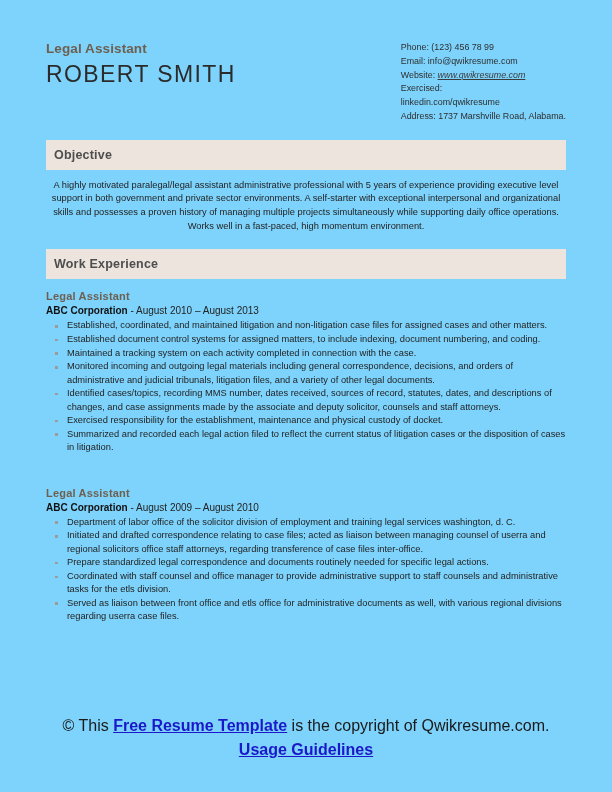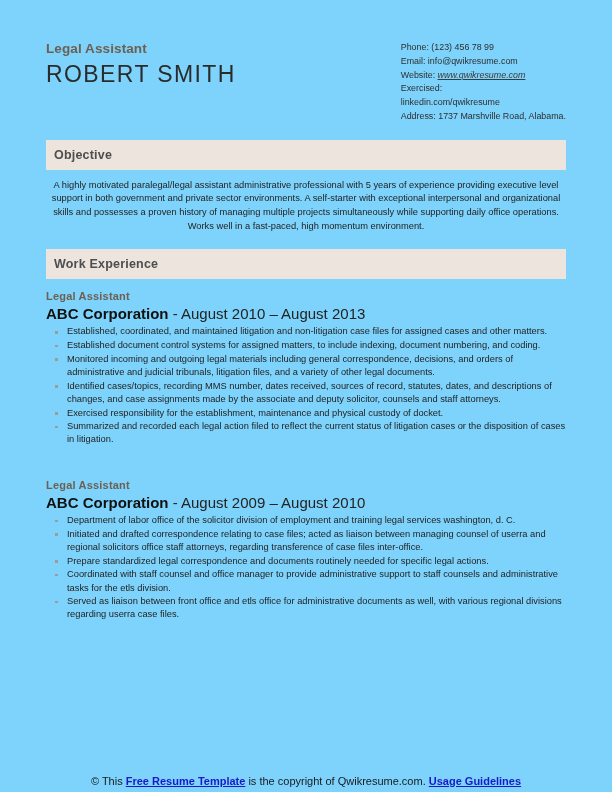--- a/index.html
+++ b/index.html
@@ -98,21 +98,21 @@
   
   .job { margin-top: 11px; }
   .job-title {
     font-size: 11px;
     font-weight: bold;
     color: #6e6050;
     margin: 0 0 3px 0;
     letter-spacing: 0.2px;
   }
   .job-meta {
-    font-size: 15px;
+    font-size: 10px;
     color: #232323;
     margin: 0 0 3px 0;
   }
   .job-company {
     font-weight: bold;
     color: #111111;
   }
   .job-dates { font-weight: normal; }
 
   .bullets {
@@ -138,23 +138,23 @@
     background: #9b9b9b;
   }
 
   .job-gap { height: 21px; }
 
   
   .footer {
     position: absolute;
     left: 46px;
     right: 46px;
-    bottom: 3px;
+    bottom: 30px;
     text-align: center;
-    font-size: 11px;
+    font-size: 16px;
     line-height: 1.5;
     color: #1a1a1a;
   }
   .footer-link {
     color: #1a18c8;
     font-weight: bold;
     text-decoration: underline;
   }
 </style>
 </head>
@@ -188,20 +188,21 @@
   <div class="section-bar">
     <span class="section-bar-title">Work Experience</span>
   </div>
 
   <div class="job">
     <div class="job-title">Legal Assistant</div>
     <div class="job-meta"><span class="job-company">ABC Corporation</span><span class="job-dates"> - August 2010 – August 2013</span></div>
     <ul class="bullets">
       <li class="bullet">Established, coordinated, and maintained litigation and non-litigation case files for assigned cases and other matters.</li>
       <li class="bullet">Established document control systems for assigned matters, to include indexing, document numbering, and coding.</li>
+      <li class="bullet">Maintained a tracking system on each activity completed in connection with the case.</li>
       <li class="bullet">Monitored incoming and outgoing legal materials including general correspondence, decisions, and orders of administrative and judicial tribunals, litigation files, and a variety of other legal documents.</li>
       <li class="bullet">Identified cases/topics, recording MMS number, dates received, sources of record, statutes, dates, and descriptions of changes, and case assignments made by the associate and deputy solicitor, counsels and staff attorneys.</li>
       <li class="bullet">Exercised responsibility for the establishment, maintenance and physical custody of docket.</li>
       <li class="bullet">Summarized and recorded each legal action filed to reflect the current status of litigation cases or the disposition of cases in litigation.</li>
     </ul>
   </div>
 
   <div class="job-gap"></div>
 
   <div class="job">

